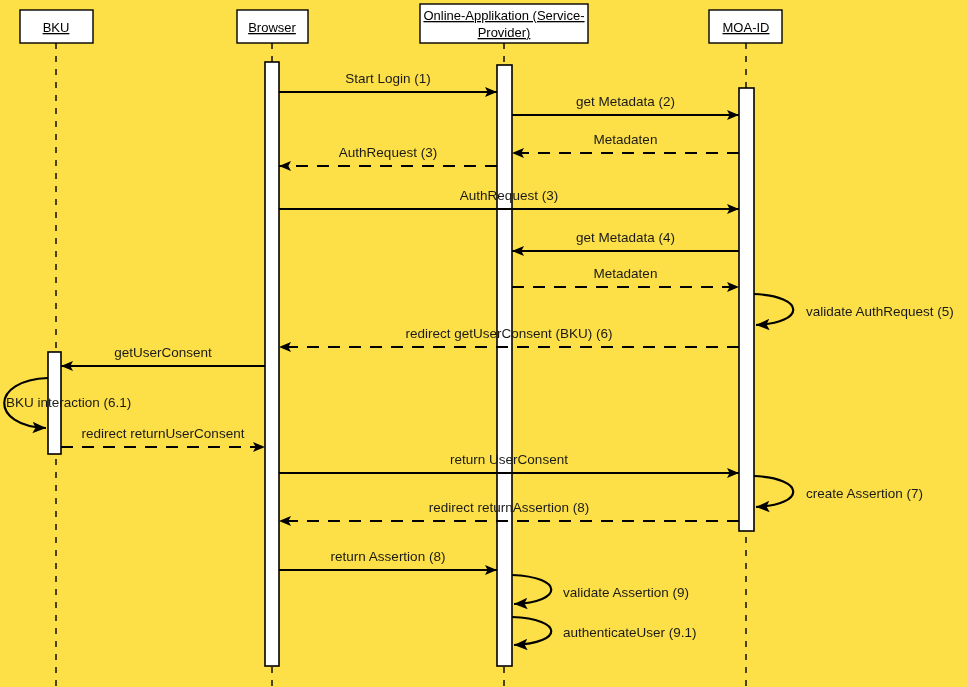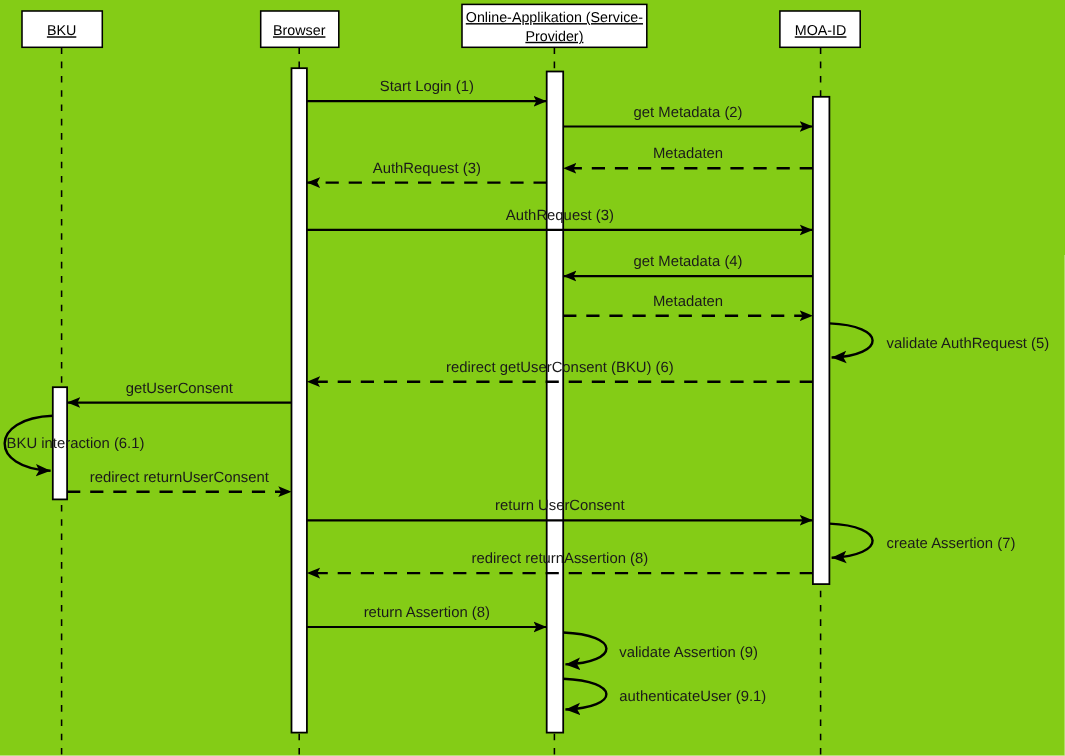--- a/index.html
+++ b/index.html
@@ -10,21 +10,21 @@
   body {
     font-family: "Liberation Sans", sans-serif;
     width: 968px;
     height: 687px;
     overflow: hidden;
   }
   #diagram-root {
     position: relative;
     width: 968px;
     height: 687px;
-    background: #84cc16;
+    background: #fde047;
   }
   svg.diagram-canvas {
     position: absolute;
     top: 0;
     left: 0;
     width: 968px;
     height: 687px;
   }
   .lifeline-title {
     font-family: "Liberation Sans", sans-serif;

